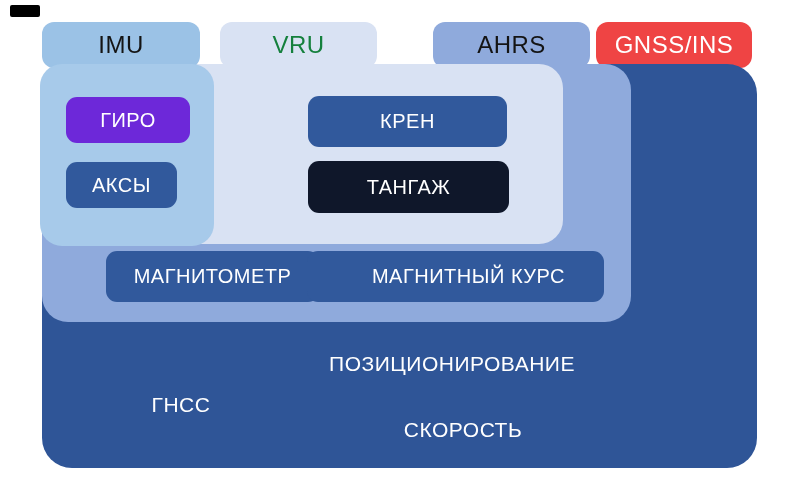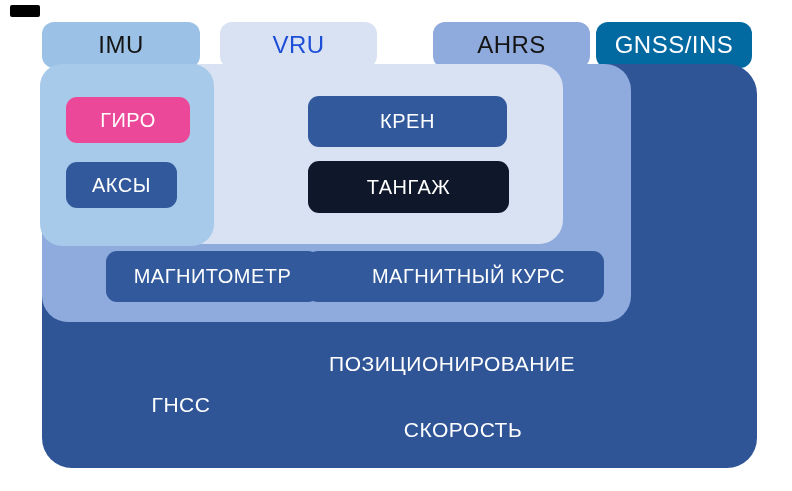--- a/index.html
+++ b/index.html
@@ -39,41 +39,41 @@
     border-radius: 2px;
   }
 </style>
 </head>
 <body>
 
 <div class="canvas">
 
   <div class="black-marker"></div>
 
-  <div class="tab" style="left: 596px; width: 156px; background-color: #0369a1; color: rgb(255, 255, 255);">
+  <div class="tab" style="left: 596px; width: 156px; background-color: #ef4444; color: rgb(255, 255, 255);">
     <span>GNSS/INS</span>
   </div>
   <div class="container-shape" style="left: 42px; top: 64px; width: 715px; height: 404px; border-radius: 30px; background-color: rgb(47, 85, 151);"></div>
 
   <div class="tab" style="left: 409px; width: 157px; background-color: rgb(143, 170, 220); color: rgb(20, 20, 20); margin-left: 24px;">
     <span>AHRS</span>
   </div>
   <div class="container-shape" style="left: 42px; top: 64px; width: 589px; height: 258px; border-radius: 26px; background-color: rgb(143, 170, 220);"></div>
 
-  <div class="tab" style="left: 220px; width: 157px; background-color: rgb(217, 226, 243); color: #1d4ed8;">
+  <div class="tab" style="left: 220px; width: 157px; background-color: rgb(217, 226, 243); color: #15803d;">
     <span>VRU</span>
   </div>
   <div class="container-shape" style="left: 48px; top: 64px; width: 515px; height: 180px; border-radius: 24px; background-color: rgb(217, 226, 243);"></div>
 
   <div class="tab" style="left: 42px; width: 158px; background-color: rgb(155, 194, 230); color: rgb(20, 20, 20);">
     <span>IMU</span>
   </div>
   <div class="container-shape" style="left: 40px; top: 64px; width: 174px; height: 182px; border-radius: 22px; background-color: rgb(167, 202, 234);"></div>
 
-  <div class="btn" style="left: 66px; top: 97px; width: 124px; height: 46px; background-color: #ec4899;">
+  <div class="btn" style="left: 66px; top: 97px; width: 124px; height: 46px; background-color: #6d28d9;">
     <span>ГИРО</span>
   </div>
   <div class="btn" style="left: 66px; top: 162px; width: 111px; height: 46px; background-color: rgb(49, 89, 156);">
     <span>АКСЫ</span>
   </div>
   <div class="btn" style="left: 308px; top: 96px; width: 199px; height: 51px; background-color: rgb(49, 89, 156);">
     <span>КРЕН</span>
   </div>
   <div class="btn" style="left: 308px; top: 161px; width: 201px; height: 52px; background-color: #0f172a; text-align: center;">
     <span>ТАНГАЖ</span>

